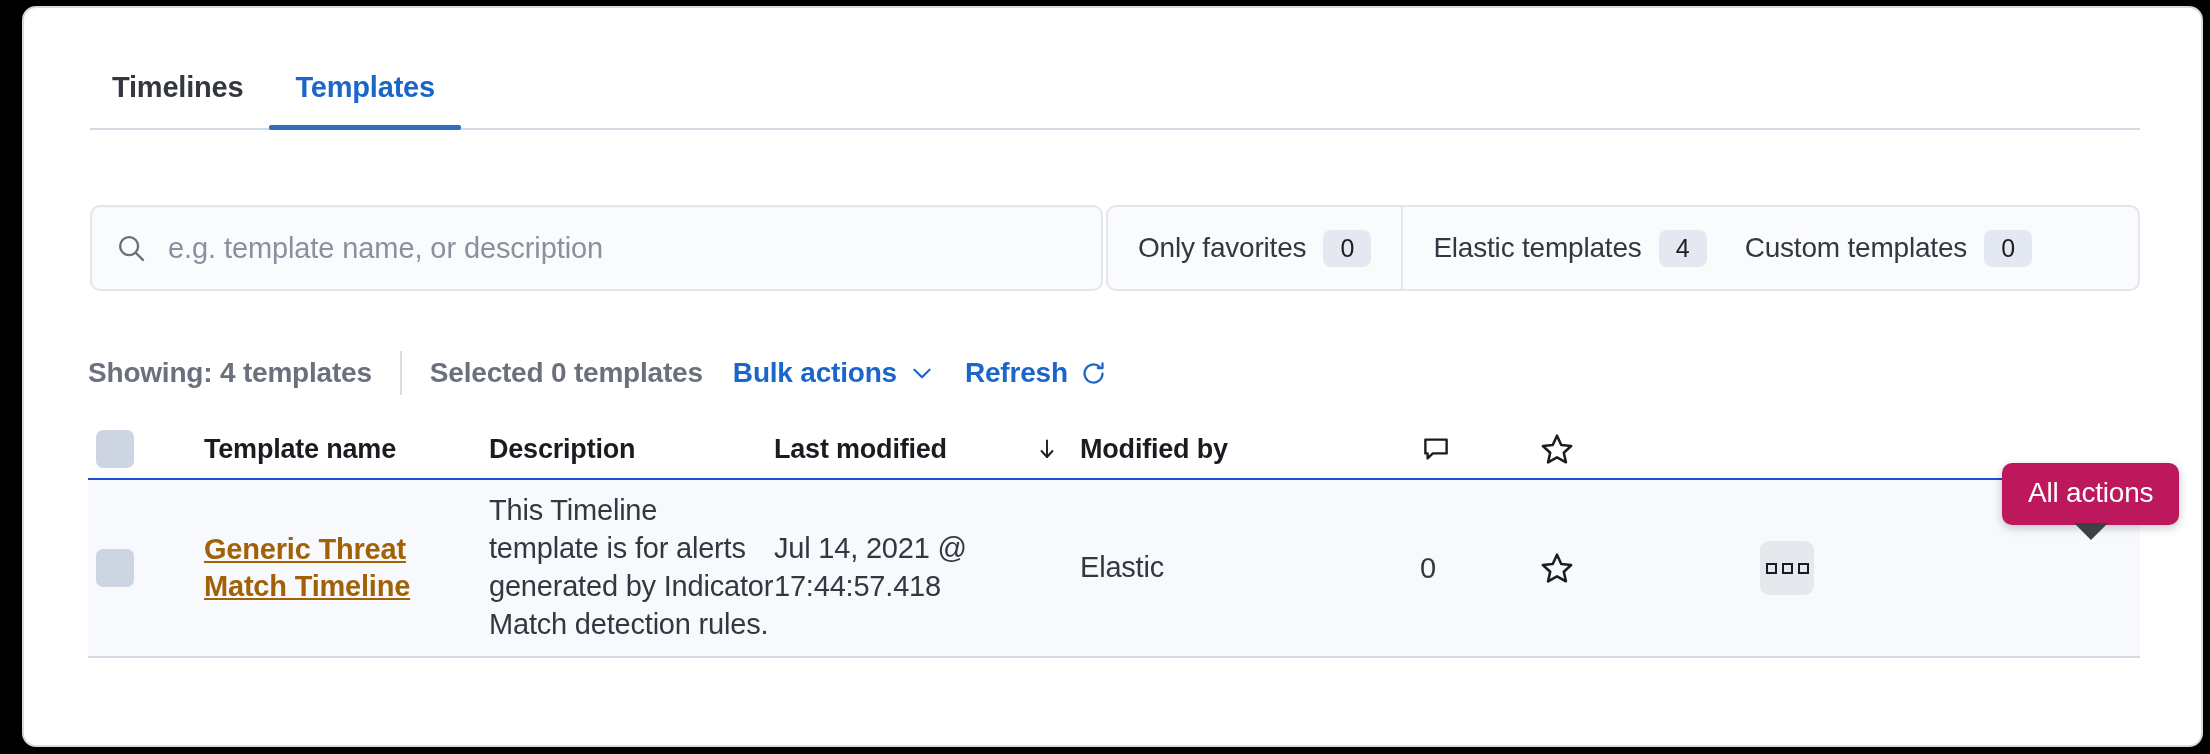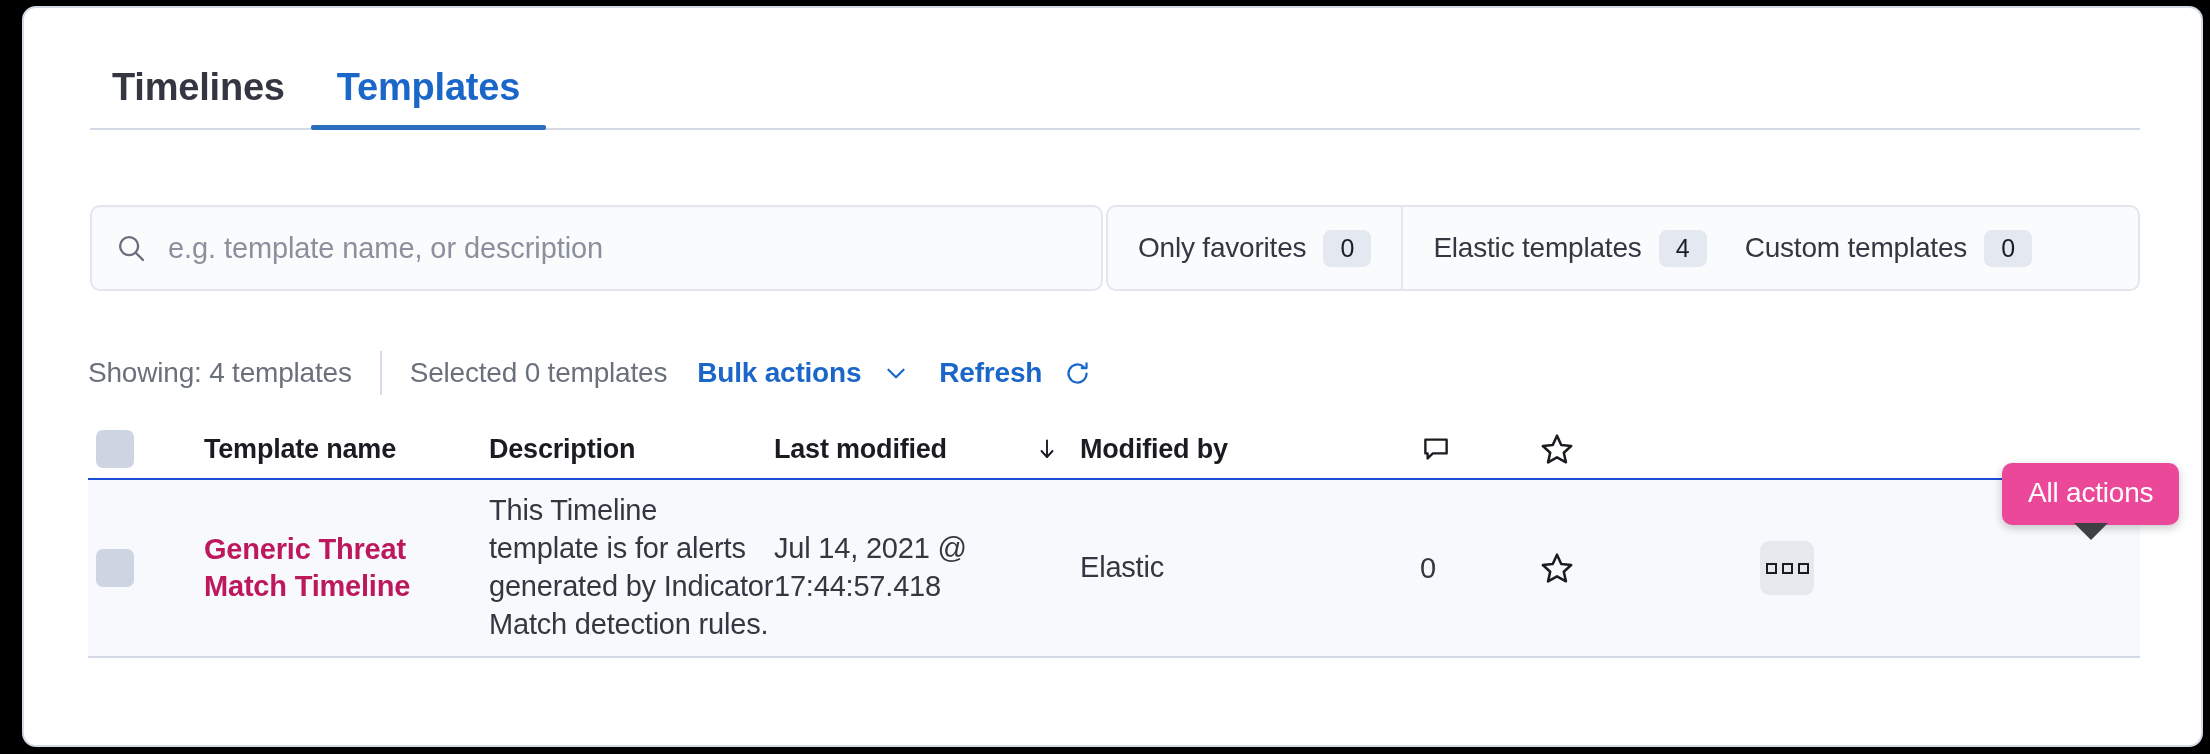--- a/index.html
+++ b/index.html
@@ -47,21 +47,21 @@
     align-items: flex-start;
     border-bottom: 2px solid #D3DAE6;
     box-sizing: border-box;
   }
   .tab {
     position: relative;
     height: 82px;
     display: flex;
     align-items: center;
     padding: 0 26px;
-    font-size: 38px;
+    font-size: 29px;
     font-weight: 700;
     color: #343741;
     letter-spacing: -0.2px;
     cursor: pointer;
     box-sizing: border-box;
   }
   .tab:first-child { padding-left: 22px; }
   .tab.active { color: #1B66C9; }
   .tab.active::after {
     content: "";
@@ -146,32 +146,33 @@
     left: 64px;
     top: 345px;
     display: flex;
     align-items: center;
     height: 40px;
   }
   .meta-text {
     font-size: 28px;
     color: #6A707C;
     letter-spacing: -0.2px;
+    font-weight: bold;
   }
   .meta-sep {
     width: 2px;
     height: 44px;
     background: #D8DCE6;
     margin: 0 28px;
   }
   .meta-gap { width: 30px; }
   .linkbtn {
     display: flex;
     align-items: center;
-    gap: 22px;
+    gap: 12px;
     font-size: 28px;
     font-weight: 700;
     color: #1B66C9;
     cursor: pointer;
     letter-spacing: -0.2px;
   }
   .chev {
     width: 26px; height: 26px;
     display: inline-block;
   }
@@ -223,25 +224,26 @@
   .checkbox {
     width: 38px;
     height: 38px;
     background: #CDD4E2;
     border-radius: 7px;
   }
 
   .cell-link {
     font-size: 29px;
     font-weight: 700;
-    color: #be185d;
+    color: #a16207;
     line-height: 1.28;
     letter-spacing: -0.2px;
     cursor: pointer;
     max-width: 250px;
+    text-decoration: underline;
   }
   .cell-text {
     font-size: 29px;
     color: #343741;
     line-height: 1.31;
     letter-spacing: -0.2px;
     max-width: 250px;
   }
   .cell-date {
     font-size: 29px;
@@ -278,21 +280,21 @@
     border: 2.5px solid #1A1C21;
     box-sizing: border-box;
     background: transparent;
   }
 
   
   .tooltip {
     position: absolute;
     left: 1978px;
     top: 455px;
-    background: #ec4899;
+    background: #be185d;
     color: #ffffff;
     border-radius: 10px;
     padding: 14px 26px 16px;
     font-size: 28px;
     letter-spacing: -0.2px;
     white-space: nowrap;
     box-shadow: 0 3px 10px rgba(0,0,0,0.22);
   }
   .tooltip::after {
     content: "";

